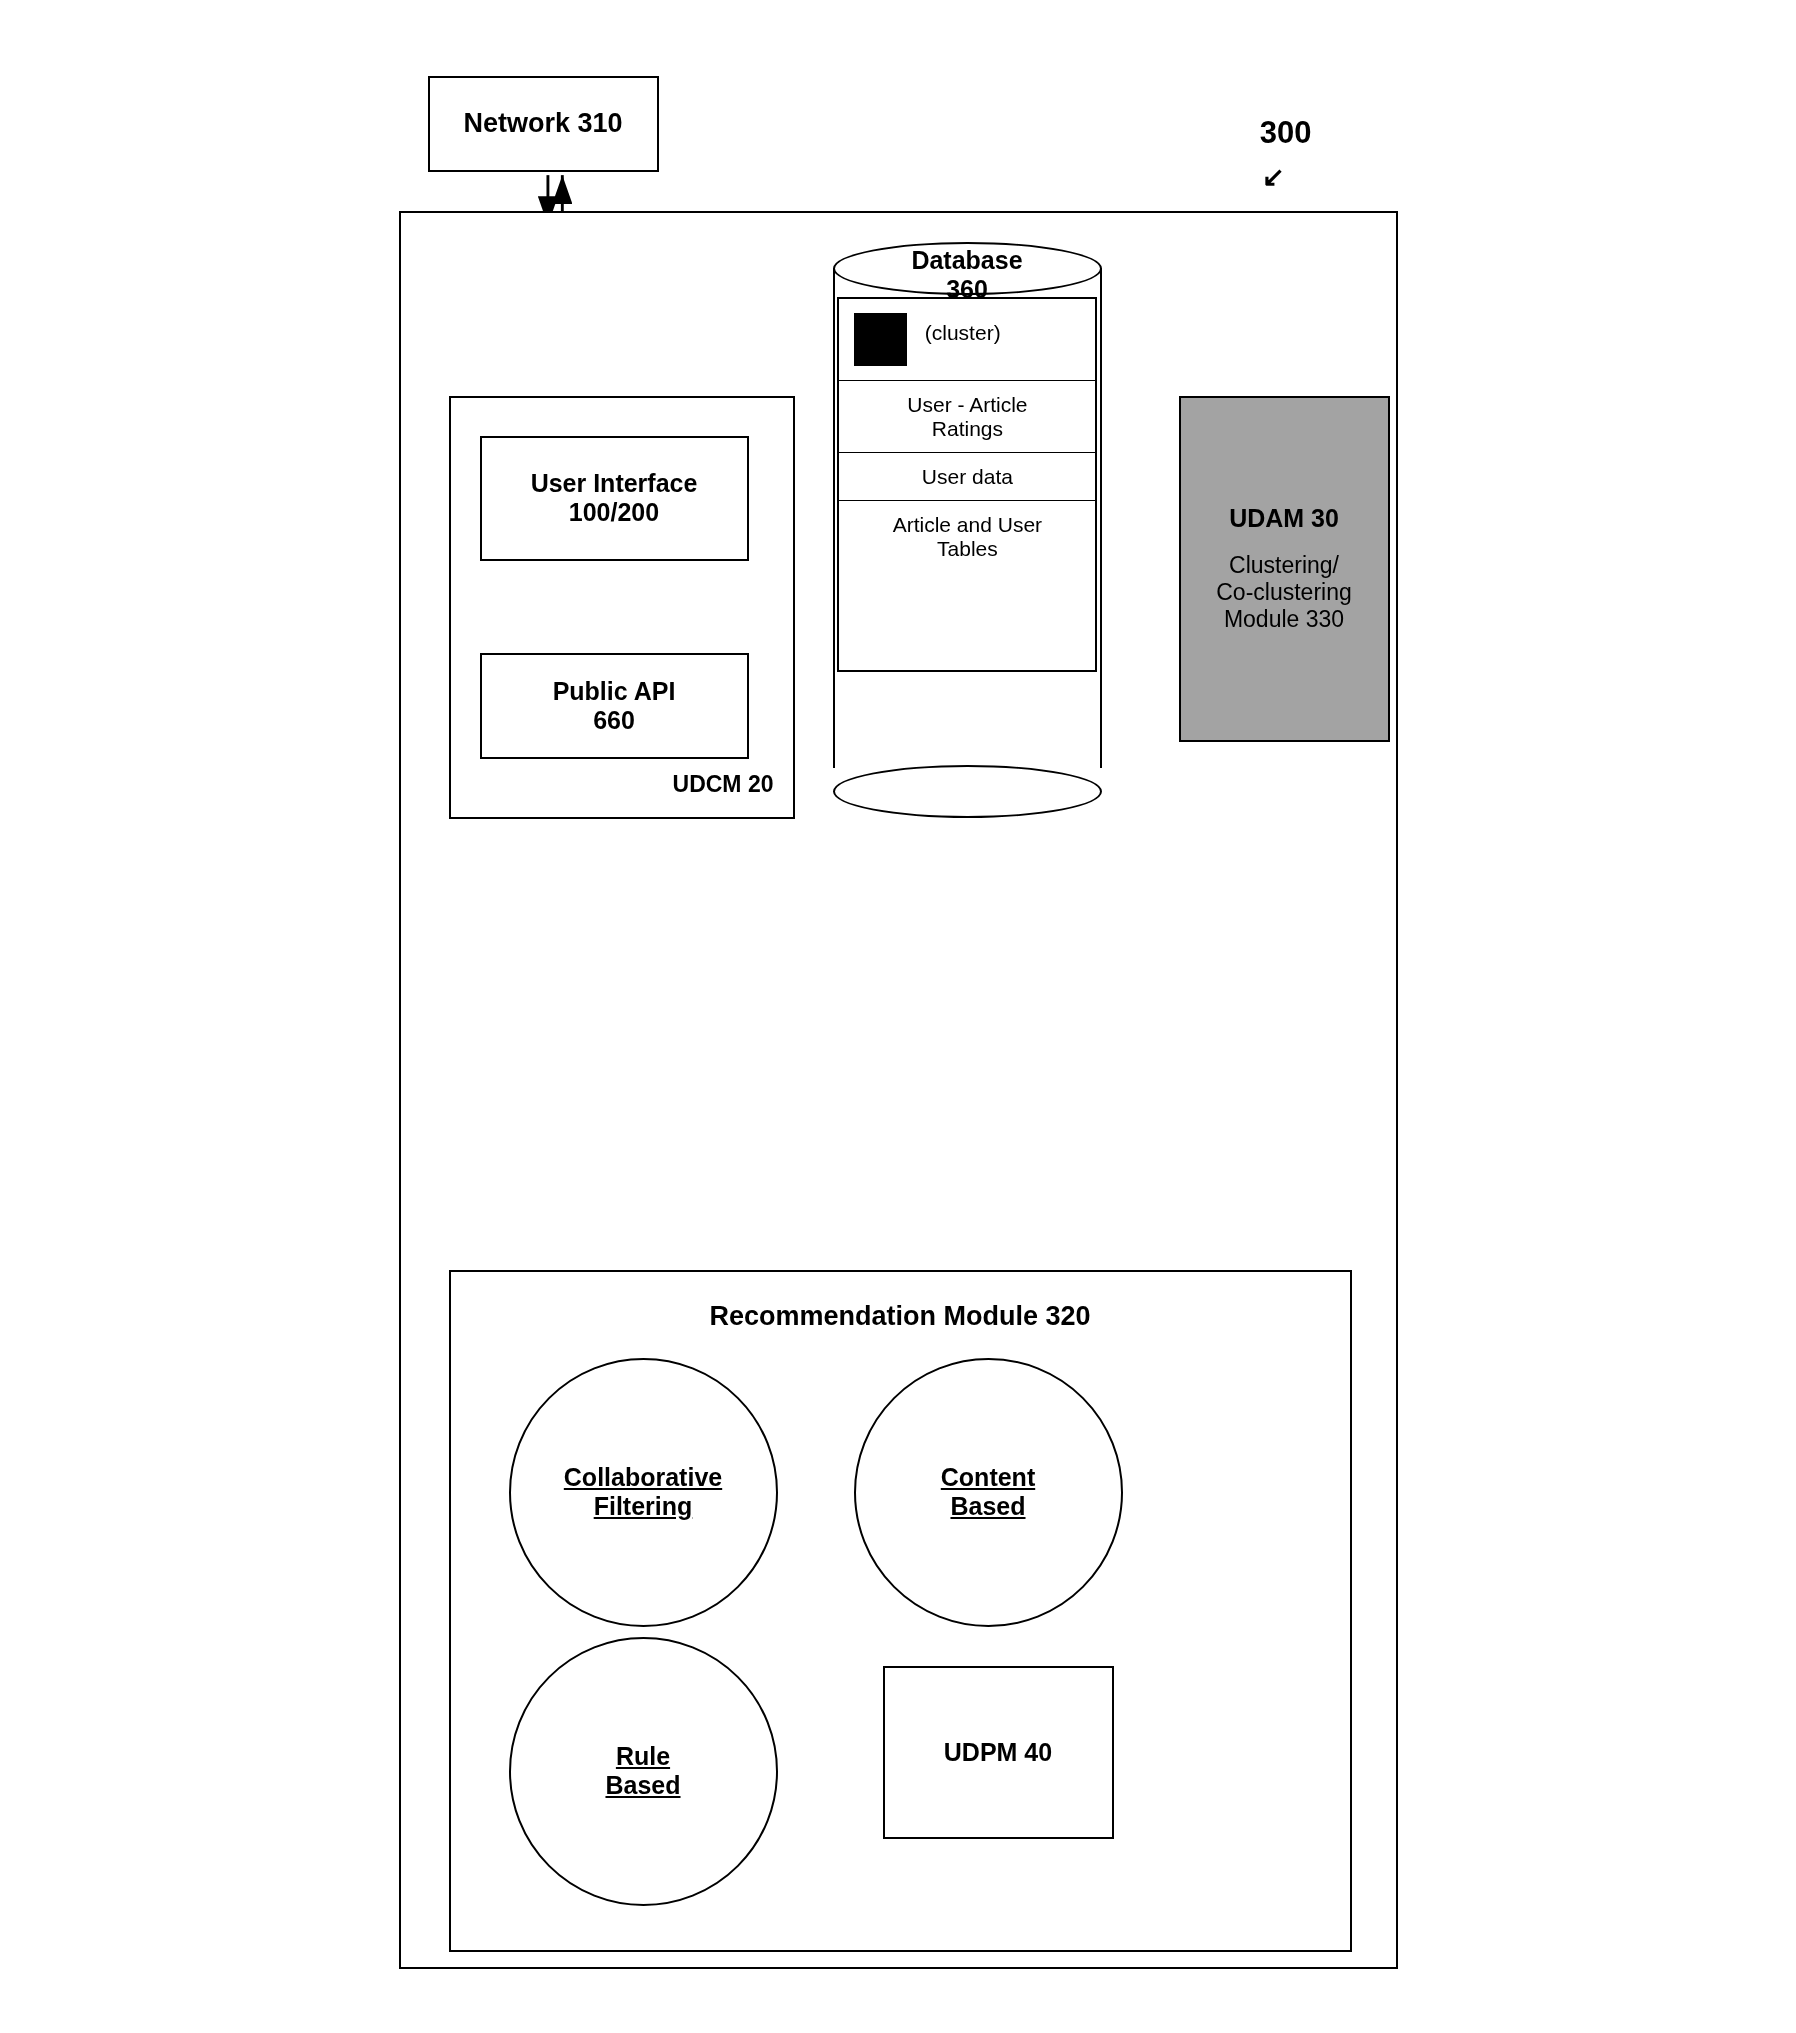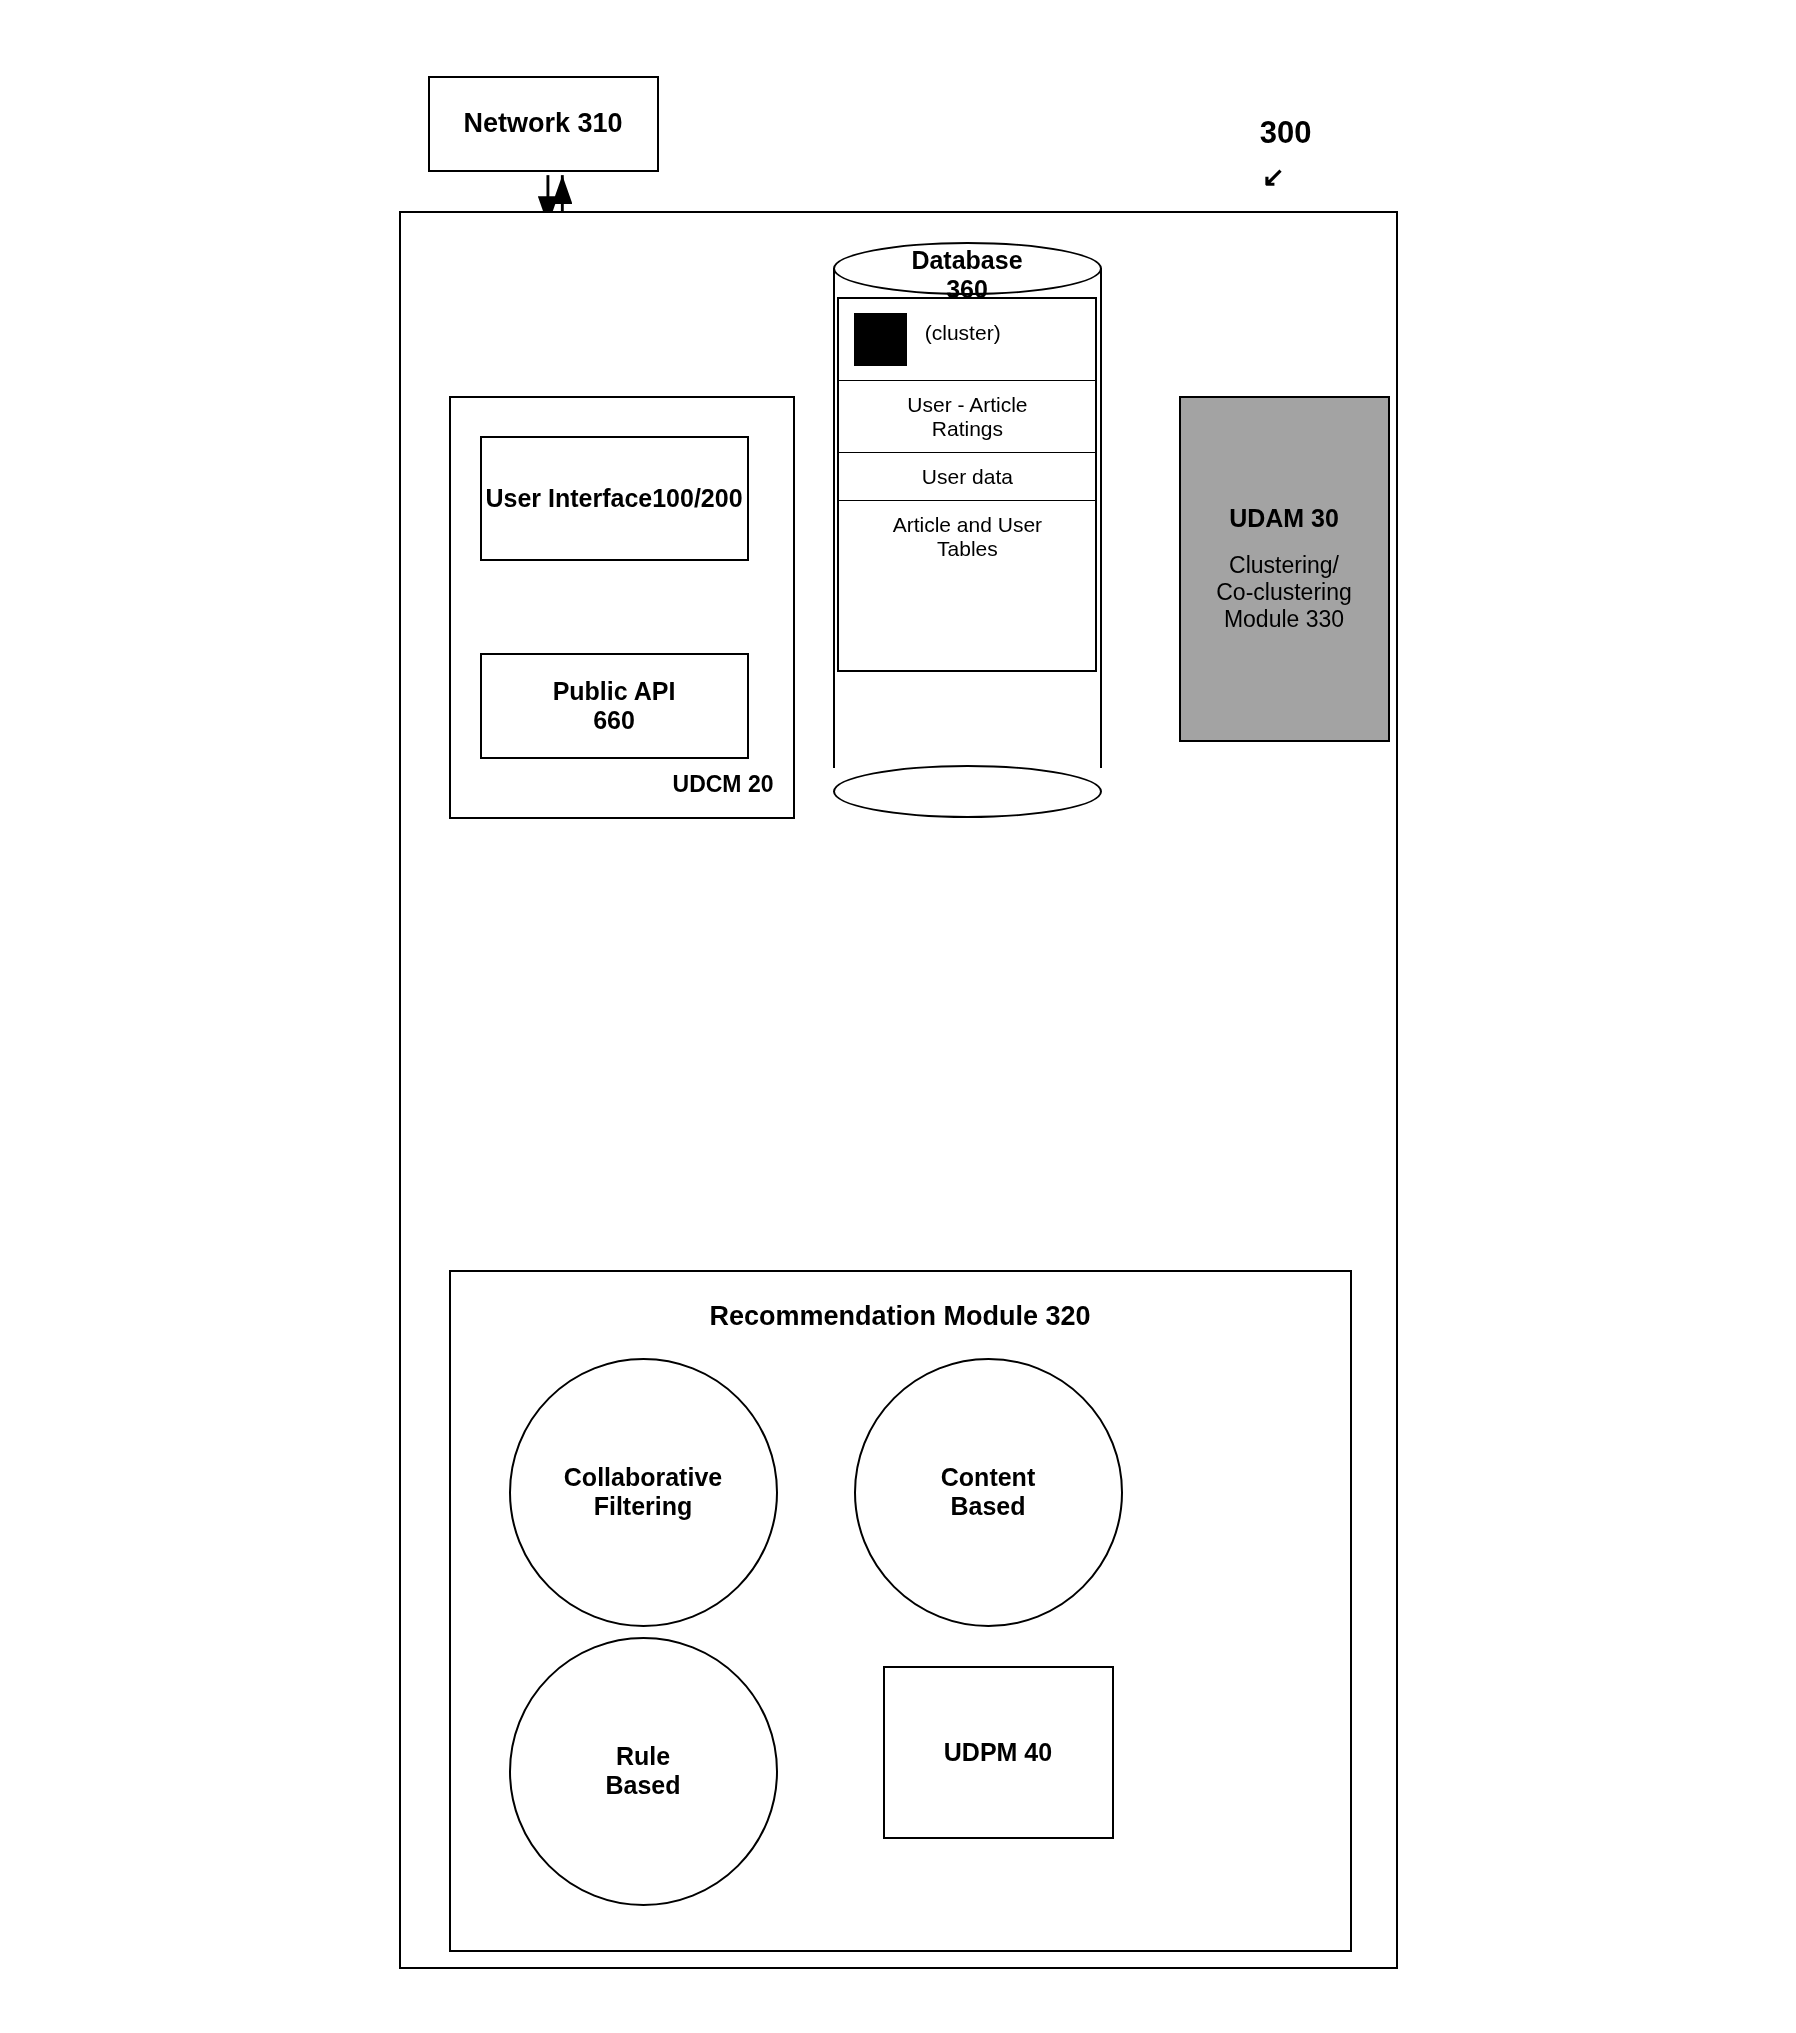--- a/index.html
+++ b/index.html
@@ -71,21 +71,21 @@
     .ui-box {
       position: absolute;
       top: 38px;
       left: 29px;
       width: 269px;
       height: 125px;
       border: 2.9px solid #000;
       display: flex;
       align-items: center;
       justify-content: center;
-      flex-direction: row;
+      flex-direction: column;
       background: #fff;
     }
     
     .api-box {
       position: absolute;
       bottom: 58px;
       left: 29px;
       width: 269px;
       height: 106px;
       border: 2.9px solid #000;
@@ -137,20 +137,21 @@
       border-radius: 50%;
       width: 269px;
       height: 269px;
       display: flex;
       align-items: center;
       justify-content: center;
       text-align: center;
       font-size: 25px;
       font-weight: bold;
       background: #fff;
+      text-decoration: underline;
     }
     
     .udpm-box {
       position: absolute;
       width: 231px;
       height: 173px;
       border: 2.9px solid #000;
       display: flex;
       align-items: center;
       justify-content: center;

